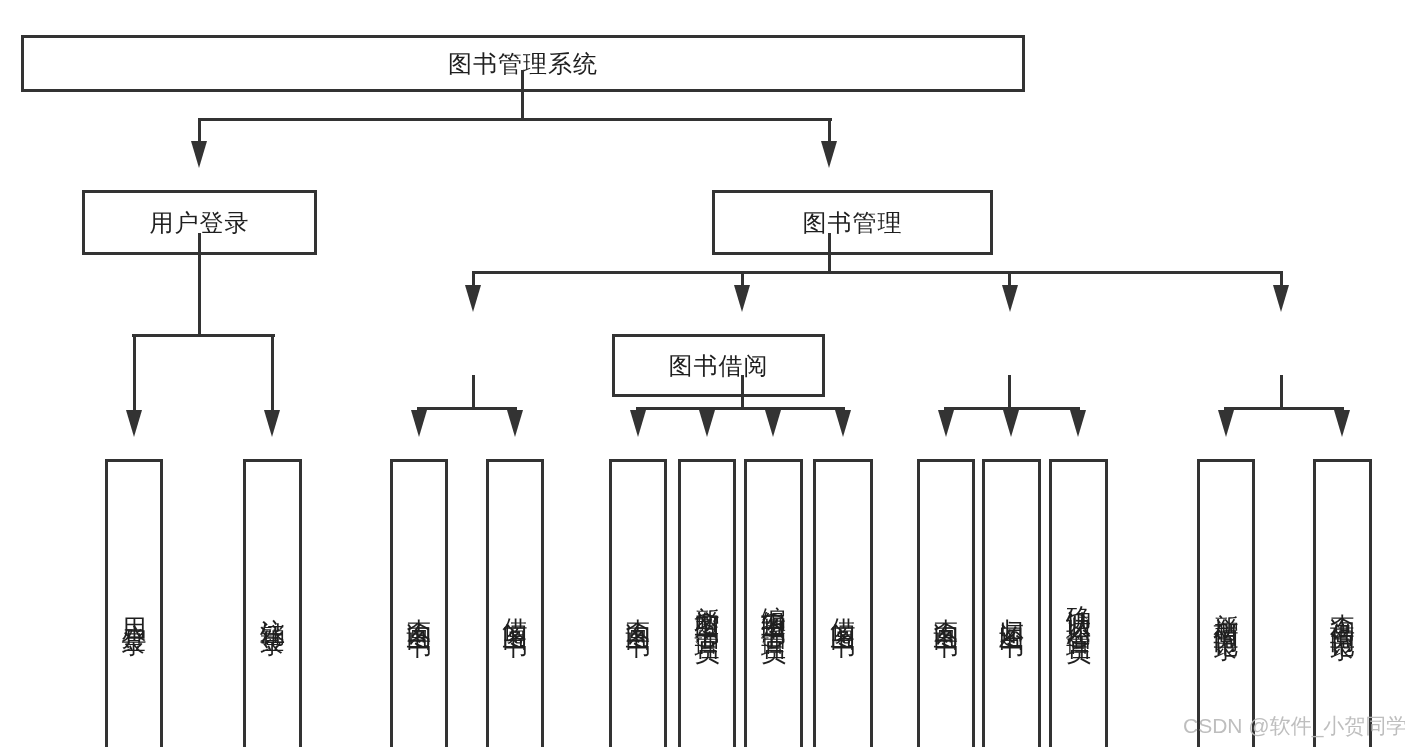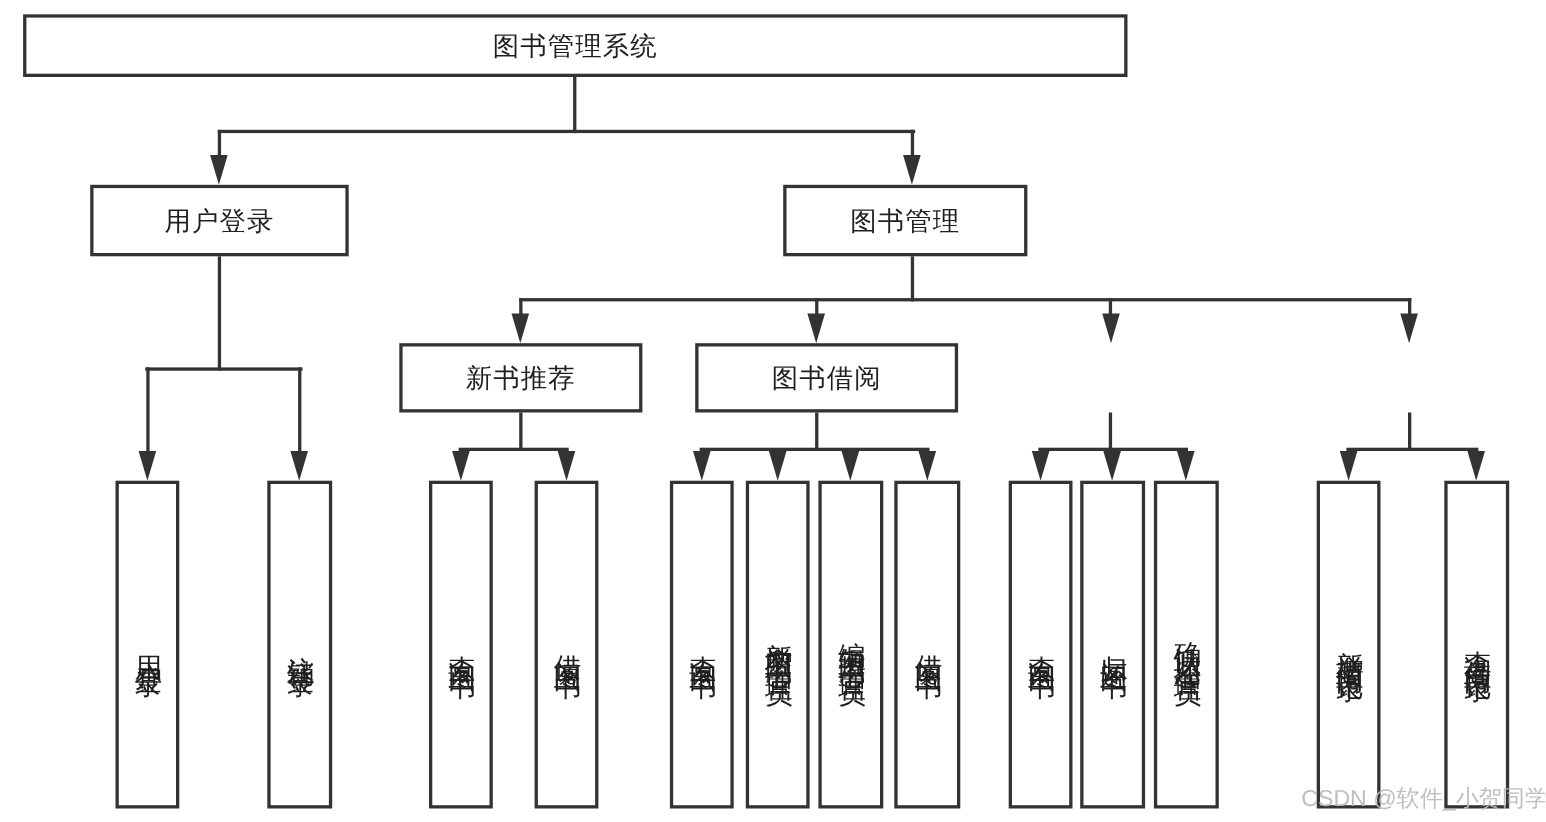--- a/index.html
+++ b/index.html
@@ -14,20 +14,21 @@
   }
   .box {
     position: absolute;
     box-sizing: border-box;
     border: 3px solid #333333;
     background: #ffffff;
     display: flex;
     align-items: center;
     justify-content: center;
     text-align: center;
+    margin-top: 22px;
   }
   .hlabel {
     font-size: 24px;
     letter-spacing: 1px;
     color: #1f1f1f;
     white-space: nowrap;
   }
   .vbox { top: 437px; height: 298px; }
   .vlabel {
     writing-mode: vertical-rl;
@@ -68,21 +69,21 @@
   <div class="v" style="left:521px; top:70px; height:51px;"></div>
   <div class="h" style="left:198px; top:118px; width:634px;"></div>
   <div class="v" style="left:198px; top:118px; height:27px;"></div>
   <div class="tri" style="left:191px; top:141px;"></div>
   <div class="v" style="left:828px; top:118px; height:27px;"></div>
   <div class="tri" style="left:821px; top:141px;"></div>
 
   <div class="box" style="left:82px; top:168px; width:235px; height:65px;">
     <span class="hlabel">用户登录</span>
   </div>
-  <div class="box" style="left:712px; top:168px; width:222px; height:65px;text-align:center;">
+  <div class="box" style="left:712px; top:168px; width:281px; height:65px;text-align:center;">
     <span class="hlabel">图书管理</span>
   </div>
 
   <div class="v" style="left:198px; top:233px; height:104px;"></div>
   <div class="h" style="left:132px; top:334px; width:143px;"></div>
   <div class="v" style="left:133px; top:334px; height:77px;"></div>
   <div class="tri" style="left:126px; top:410px;"></div>
   <div class="v" style="left:271px; top:334px; height:77px;"></div>
   <div class="tri" style="left:264px; top:410px;"></div>
 
@@ -90,24 +91,21 @@
   <div class="h" style="left:472px; top:271px; width:811px;"></div>
   <div class="v" style="left:472px; top:271px; height:16px;"></div>
   <div class="tri" style="left:465px; top:285px;"></div>
   <div class="v" style="left:741px; top:271px; height:16px;"></div>
   <div class="tri" style="left:734px; top:285px;"></div>
   <div class="v" style="left:1008px; top:271px; height:16px;"></div>
   <div class="tri" style="left:1002px; top:285px;"></div>
   <div class="v" style="left:1280px; top:271px; height:16px;"></div>
   <div class="tri" style="left:1273px; top:285px;"></div>
 
-  <div class="box" style="left:363px; top:312px; width:221px; height:63px;">
-    <span class="hlabel">新书推荐</span>
-  </div>
-  <div class="box" style="left:632px; top:312px; width:239px; height:63px;">
+  <div class="box" style="left:612px; top:312px; width:213px; height:63px;">
     <span class="hlabel">图书借阅</span>
   </div>
 
   <div class="v" style="left:472px; top:375px; height:35px;"></div>
   <div class="h" style="left:417px; top:407px; width:100px;"></div>
   <div class="tri" style="left:411px; top:410px;"></div>
   <div class="tri" style="left:507px; top:410px;"></div>
 
   <div class="v" style="left:741px; top:375px; height:35px;"></div>
   <div class="h" style="left:636px; top:407px; width:209px;"></div>

